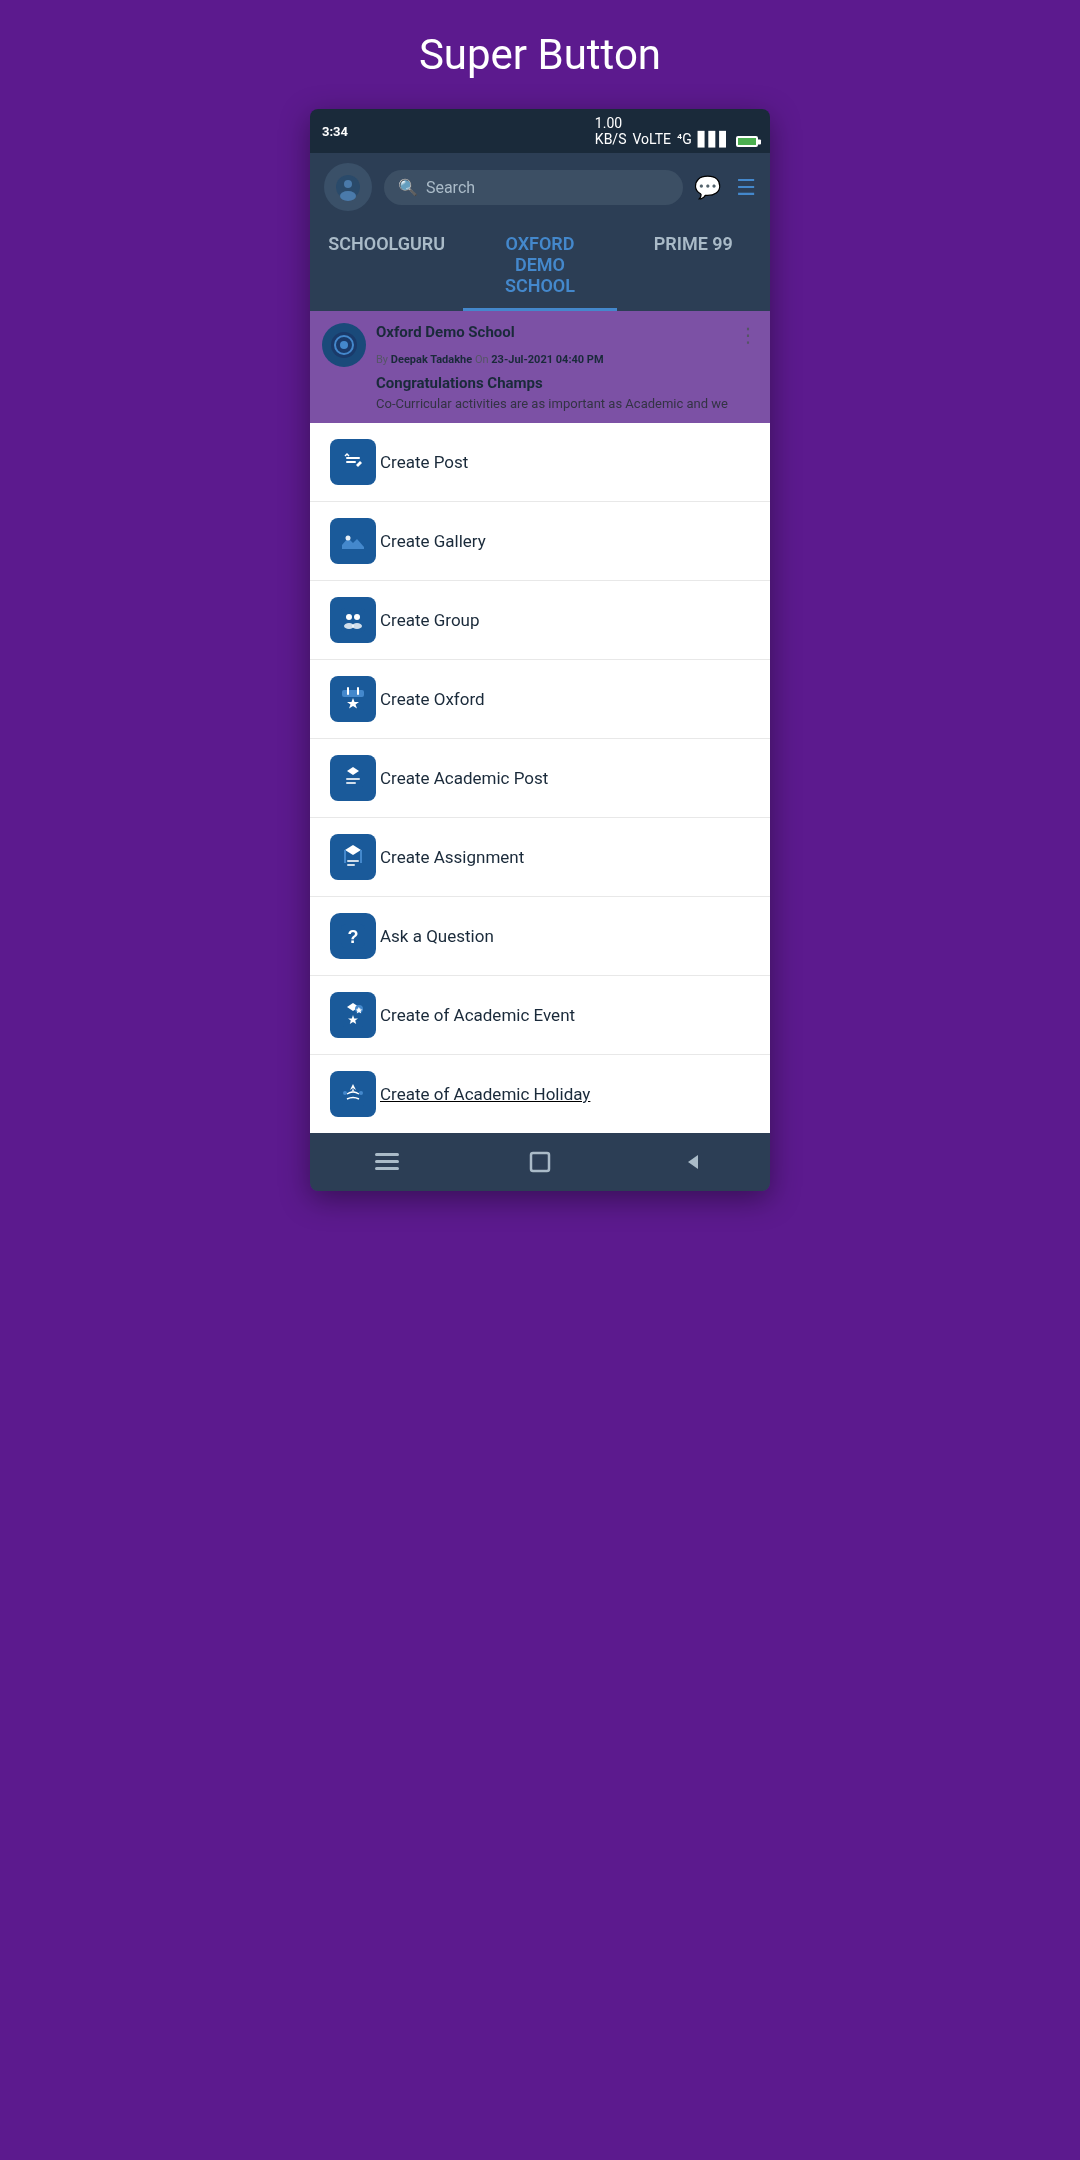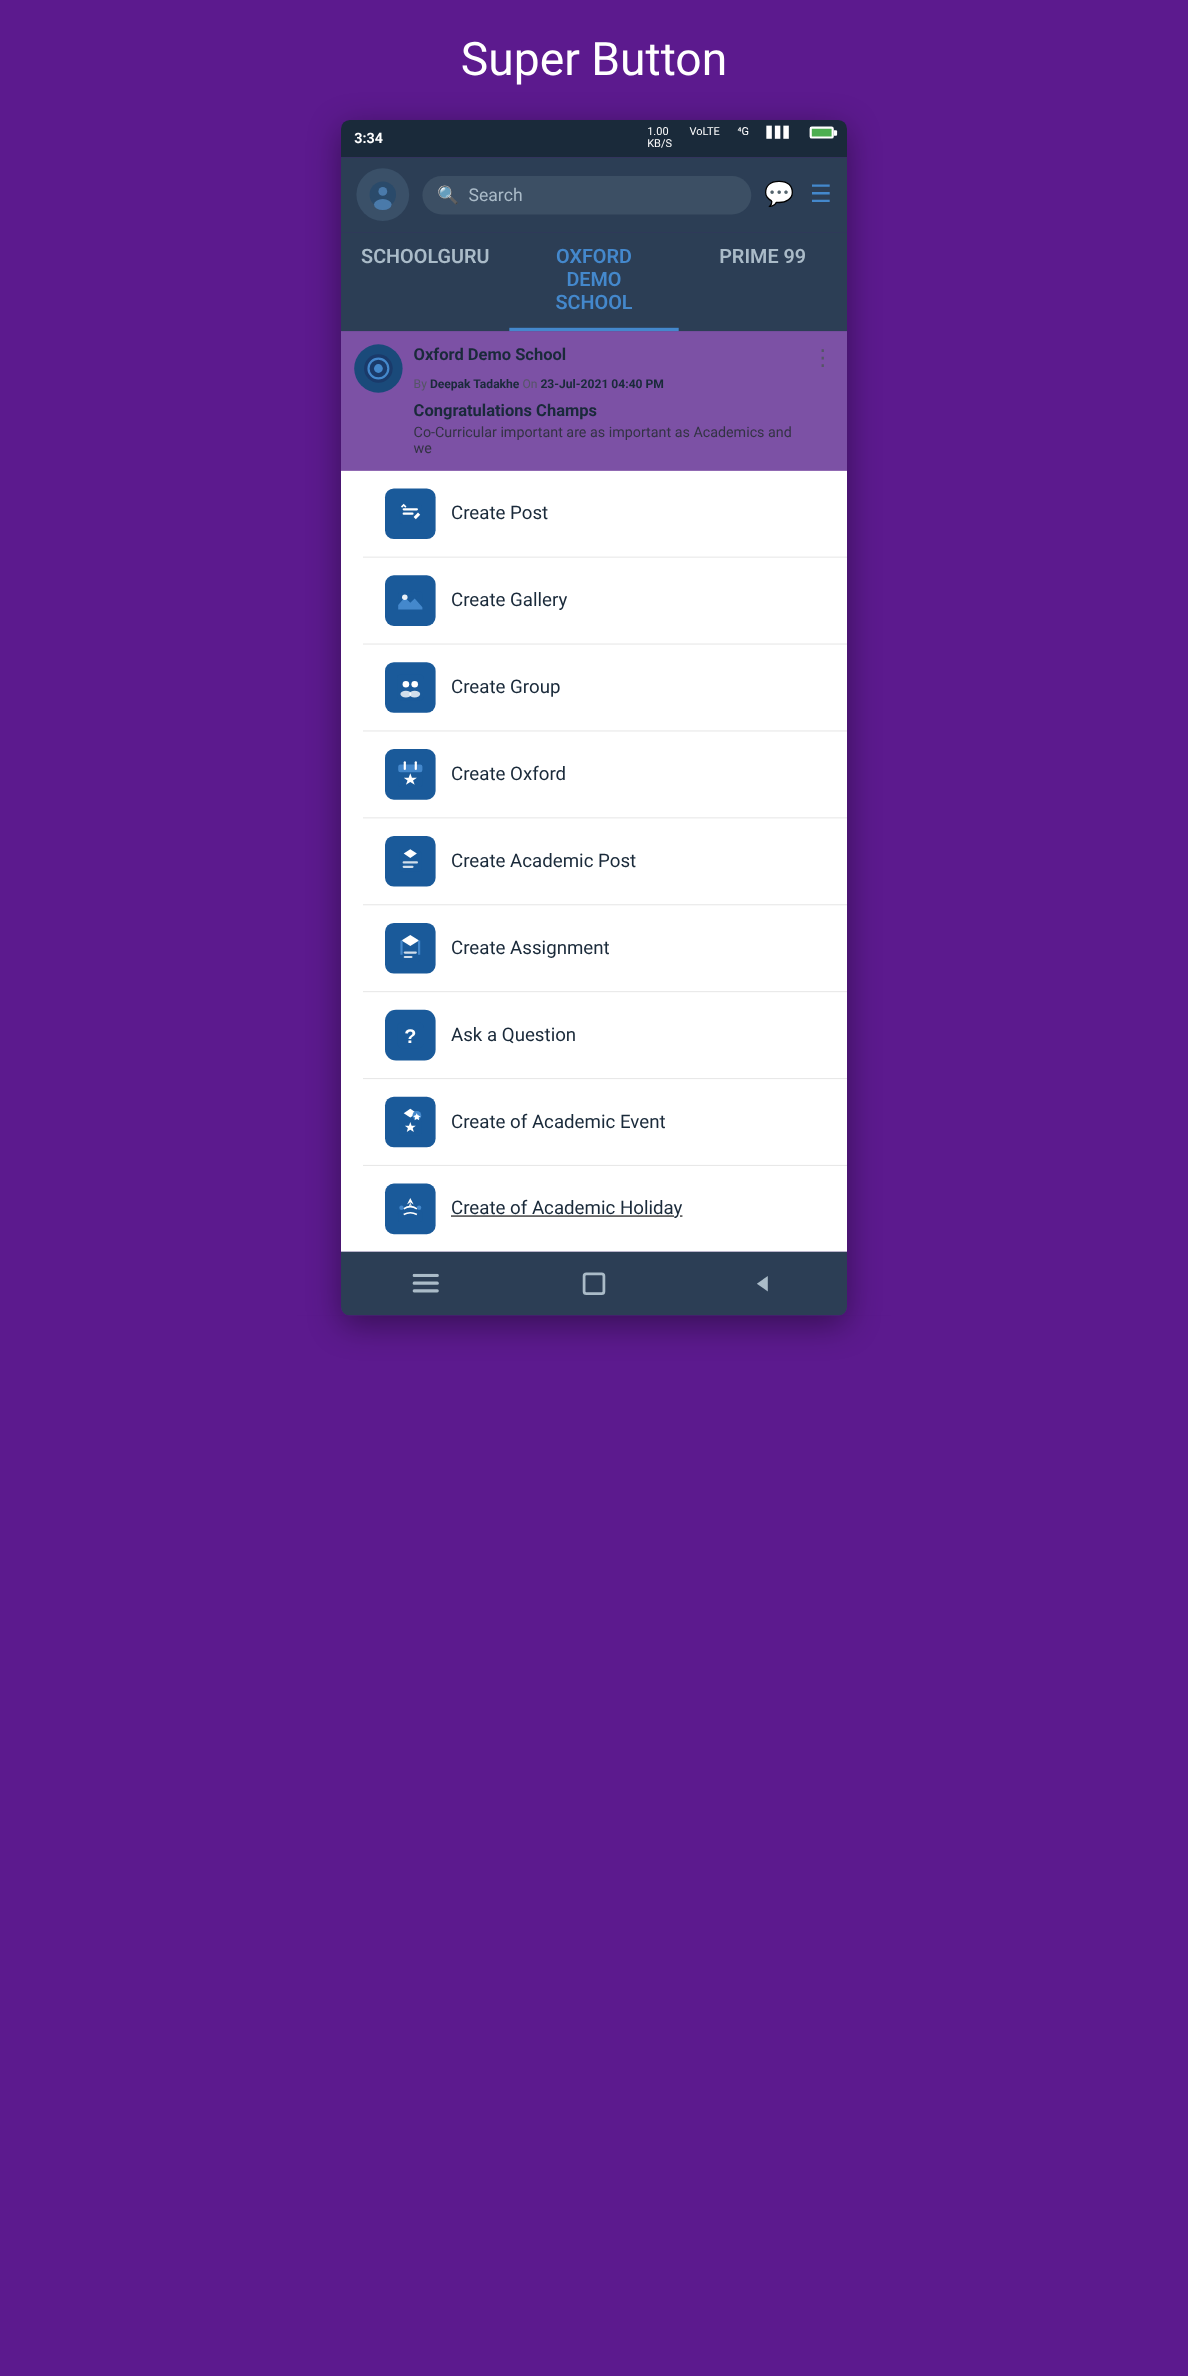--- a/index.html
+++ b/index.html
@@ -39,23 +39,23 @@
       color: white;
       display: flex;
       justify-content: space-between;
       align-items: center;
       padding: 6px 12px;
       font-size: 12px;
     }
     .status-left { font-weight: bold; font-size: 13px; }
     .status-right {
       display: flex;
-      align-items: flex-start;
-      gap: 16px;
-      font-size: 10px;
+      align-items: flex-end;
+      gap: 6px;
+      font-size: 14px;
     }
     .battery-icon {
       display: inline-block;
       width: 22px;
       height: 11px;
       border: 2px solid white;
       border-radius: 2px;
       position: relative;
       background: #4caf50;
     }
@@ -164,22 +164,21 @@
     
     .menu-list {
       background: white;
     }
     .menu-item {
       display: flex;
       align-items: center;
       padding: 16px 20px;
       border-bottom: 1px solid #e8e8e8;
       cursor: pointer;
-      gap: 14px;
-      margin-left: 20px;
+      gap: 4px;
     }
     .menu-item:last-child { border-bottom: none; text-decoration: underline; }
     .menu-icon {
       width: 46px;
       height: 46px;
       border-radius: 8px;
       background: #1a5a9a;
       display: flex;
       align-items: center;
       justify-content: center;
@@ -267,21 +266,21 @@
             <circle cx="14" cy="14" r="9" fill="none" stroke="#4488cc" stroke-width="2"></circle>
             <circle cx="14" cy="14" r="4" fill="#4488cc"></circle>
           </svg>
       </div>
       <div class="post-info">
         <div class="post-school-name">Oxford Demo School</div>
         <div class="post-meta">
           By <strong>Deepak Tadakhe</strong> On <strong>23-Jul-2021 04:40 PM</strong>
         </div>
         <div class="post-title">Congratulations Champs</div>
-        <div class="post-body">Co-Curricular important are as important as Academics and we</div>
+        <div class="post-body">Co-Curricular activities are as important as Academic and we</div>
       </div>
       <div class="three-dots">⋮</div>
     </div>
 
     <div class="menu-list">
 
       <div class="menu-item">
         <div class="menu-icon">
           <svg class="icon-svg" viewBox="0 0 28 28" fill="none">
             <rect x="4" y="5" width="20" height="18" rx="2" fill="#1a5a9a"></rect>

